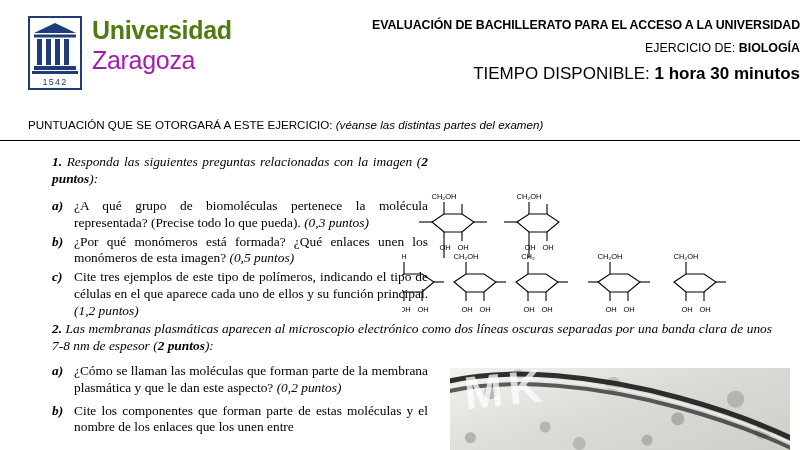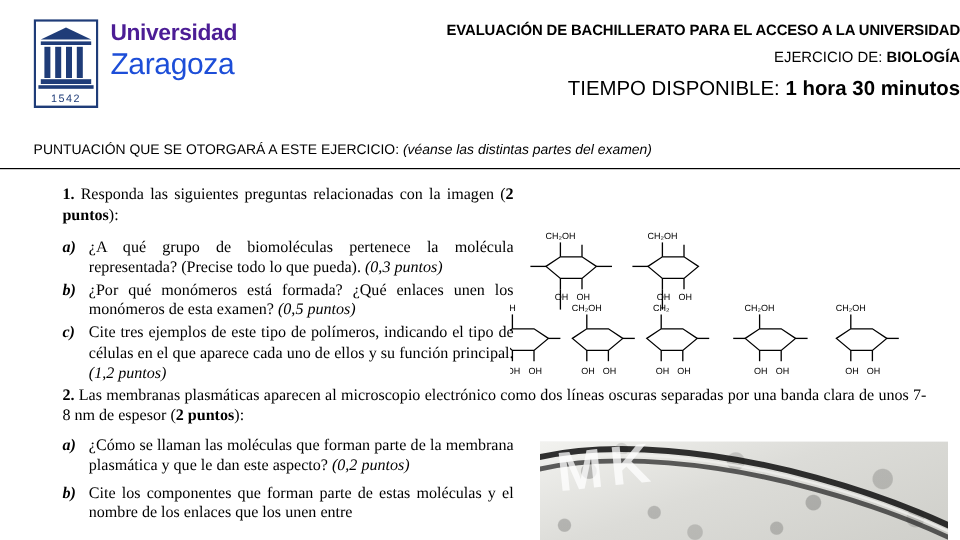--- a/index.html
+++ b/index.html
@@ -38,29 +38,29 @@
   }
   .crest svg { display: block; }
   .wordmark {
     margin-left: 10px;
     margin-top: 4px;
     line-height: 1.0;
   }
   .wordmark .w1 {
     font-family: "Liberation Sans", sans-serif;
     font-weight: bold;
-    font-size: 19px;
-    color: #4c1d95;
+    font-size: 25px;
+    color: #4d7c0f;
     letter-spacing: -0.3px;
     display: block;
   }
   .wordmark .w2 {
     font-family: "Liberation Sans", sans-serif;
     font-size: 25px;
-    color: #1d4ed8;
+    color: #a21caf;
     letter-spacing: -0.3px;
     display: block;
     margin-top: 5px;
   }
 
   .header-text {
     flex: 1;
     padding-top: 4px;
     font-family: "Liberation Sans", sans-serif;
     text-align: right;
@@ -102,20 +102,21 @@
   .content {
     position: relative;
     padding: 0 28px;
     margin-top: 13px;
     font-size: 13.4px;
     line-height: 1.26;
   }
   .q {
     margin-left: 24px;
     text-align: justify;
+    font-style: italic;
   }
   .q .num { font-weight: bold; }
   .sub {
     margin-left: 24px;
     margin-top: 2px;
     display: flex;
   }
   .sub .lbl {
     font-weight: bold;
     font-style: italic;
@@ -128,21 +129,21 @@
   }
   .it { font-style: italic; }
 
   .q1-block { width: 400px; }
   .q2-block { margin-top: 1px; }
   .q2-subs { width: 400px; }
 
   
   .fig1 {
     position: absolute;
-    left: 425px;
+    left: 402px;
     top: 180px;
     width: 360px;
     height: 150px;
   }
   
   .fig2 {
     position: absolute;
     left: 450px;
     top: 368px;
     width: 340px;
@@ -233,21 +234,21 @@
       <span>Responda las siguientes preguntas relacionadas con la imagen (</span><span class="num">2 puntos</span><span>):</span>
     </div>
 
     <div class="sub" style="margin-top:10px">
       <span class="lbl">a)</span>
       <span class="txt"><span>¿A qué grupo de biomoléculas pertenece la molécula representada? (Precise todo lo que pueda). </span><span class="it">(0,3 puntos)</span></span>
     </div>
 
     <div class="sub">
       <span class="lbl">b)</span>
-      <span class="txt"><span>¿Por qué monómeros está formada? ¿Qué enlaces unen los monómeros de esta examen? </span><span class="it">(0,5 puntos)</span></span>
+      <span class="txt"><span>¿Por qué monómeros está formada? ¿Qué enlaces unen los monómeros de esta imagen? </span><span class="it">(0,5 puntos)</span></span>
     </div>
 
     <div class="sub">
       <span class="lbl">c)</span>
       <span class="txt"><span>Cite tres ejemplos de este tipo de polímeros, indicando el tipo de células en el que aparece cada uno de ellos y su función principal. </span><span class="it">(1,2 puntos)</span></span>
     </div>
   </div>
 
   <div class="q2-block">
     <div class="q">

